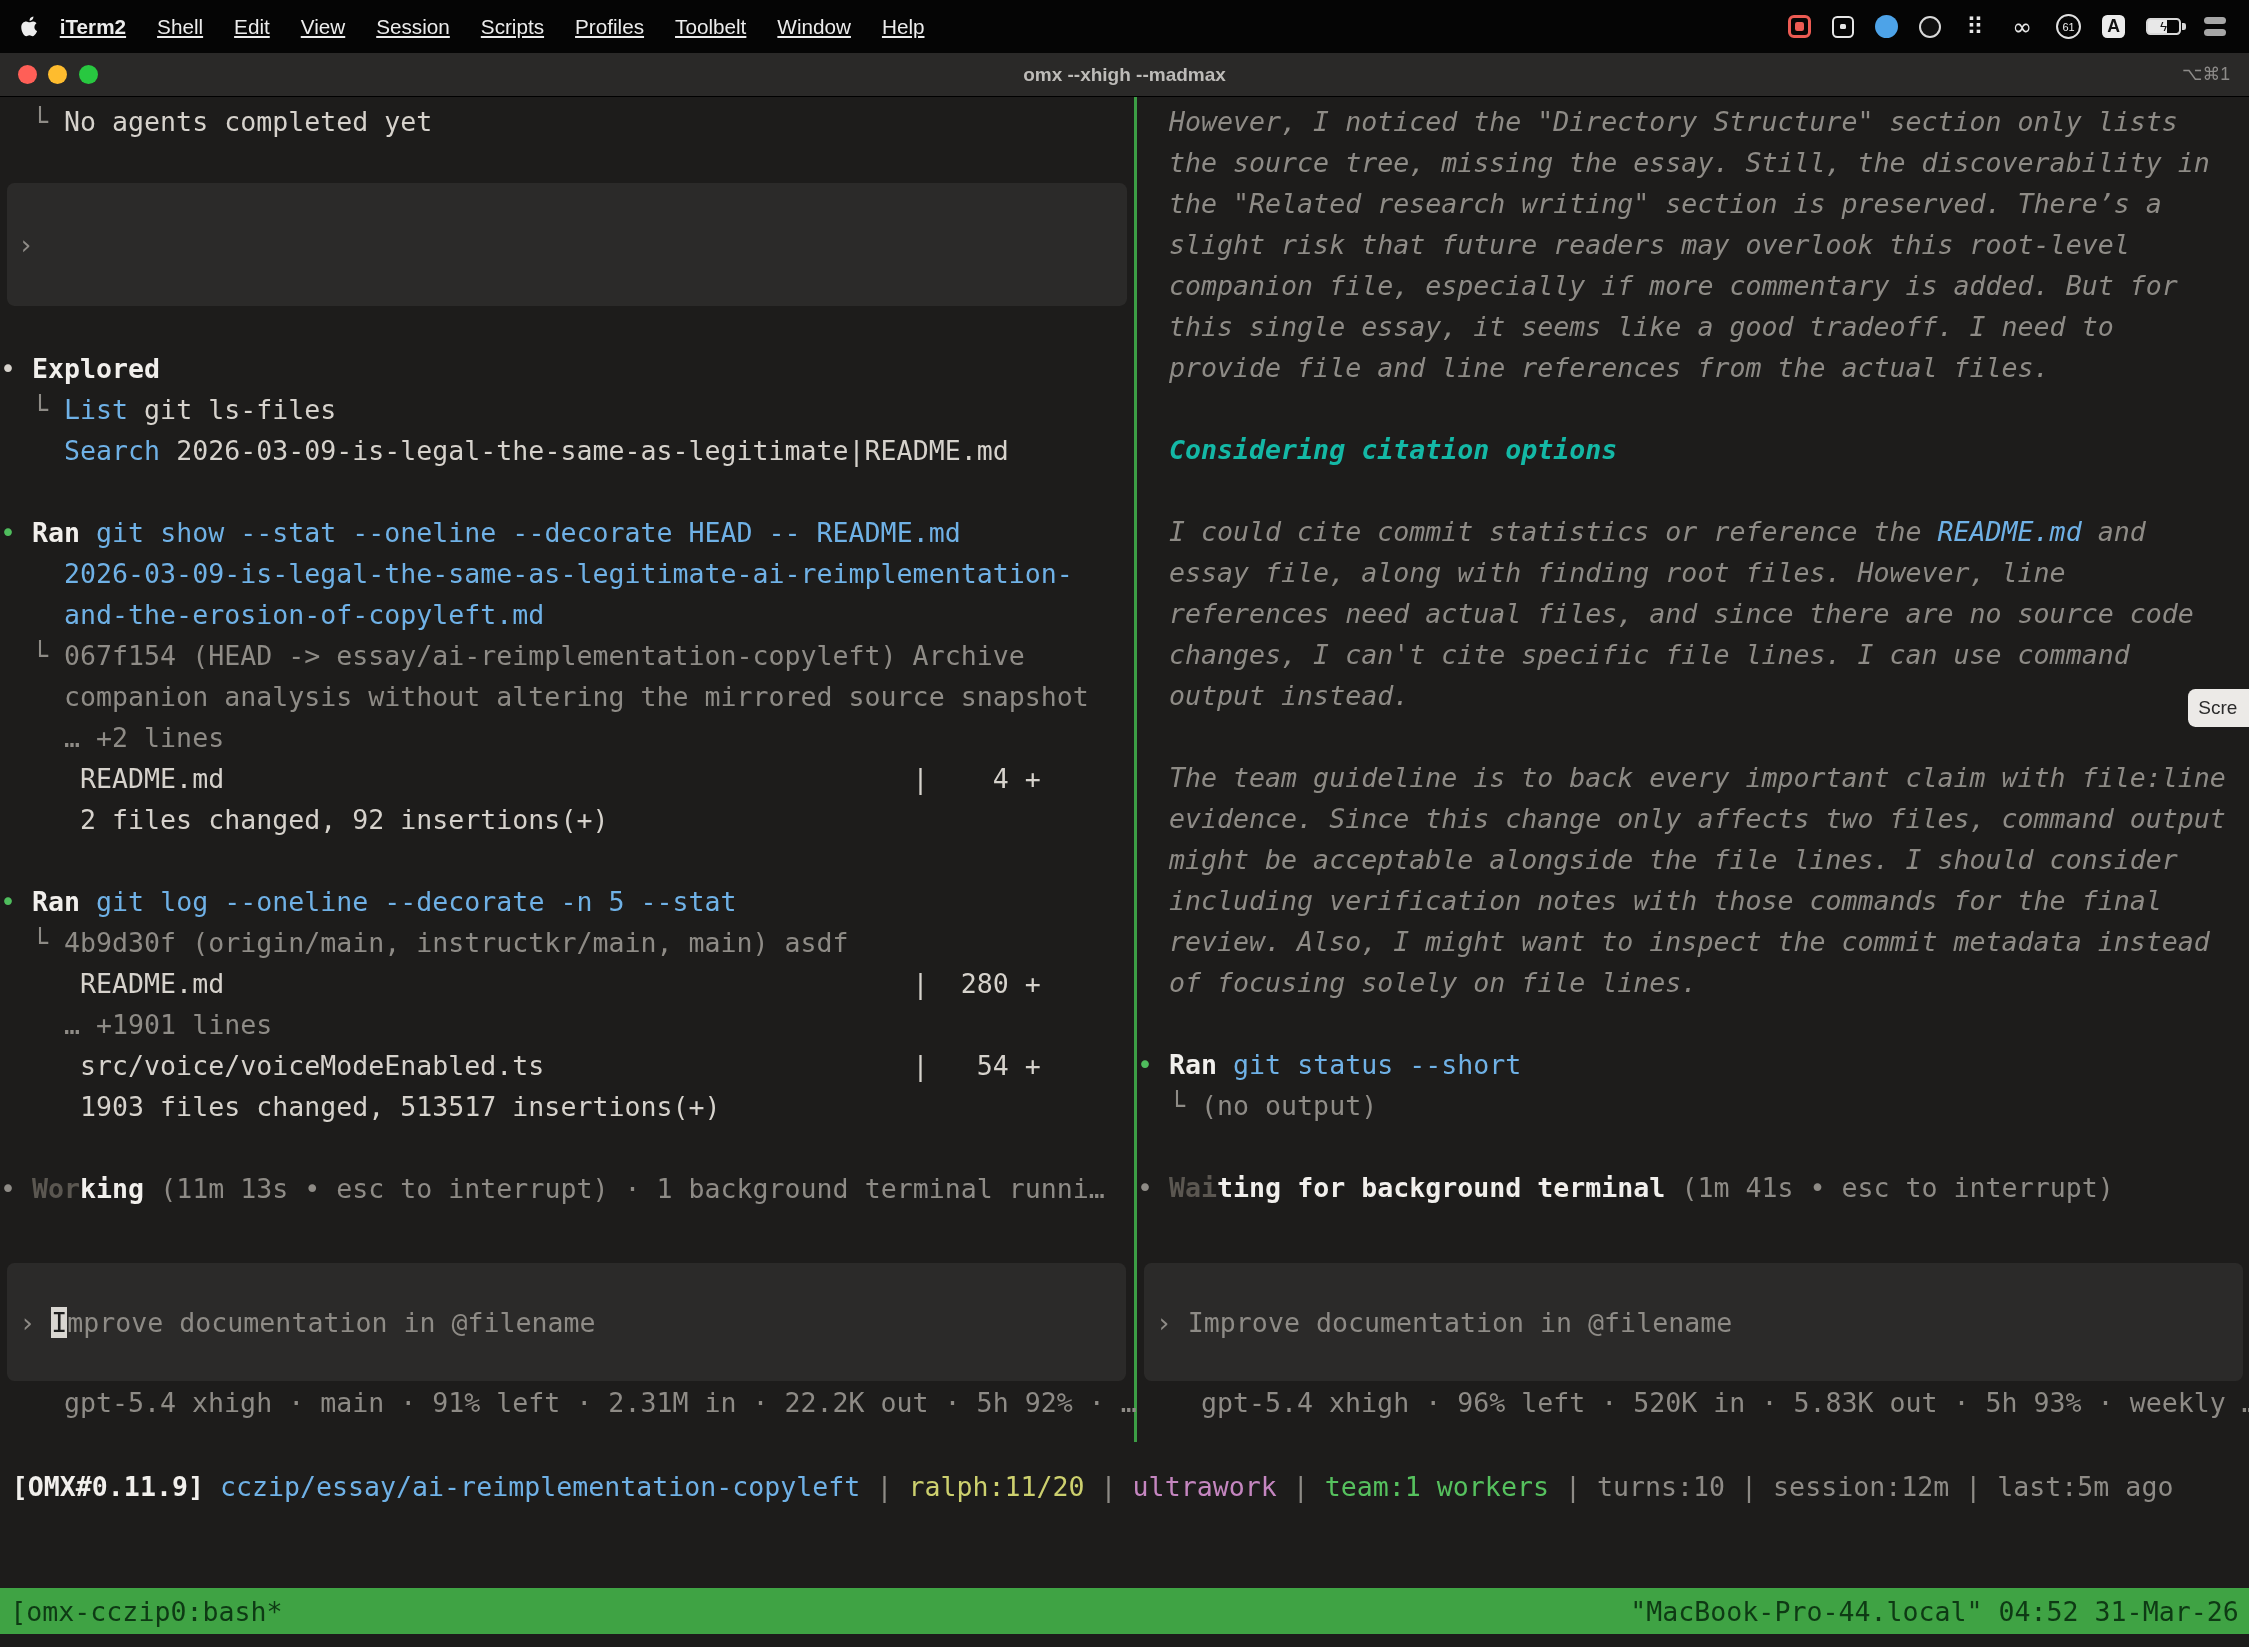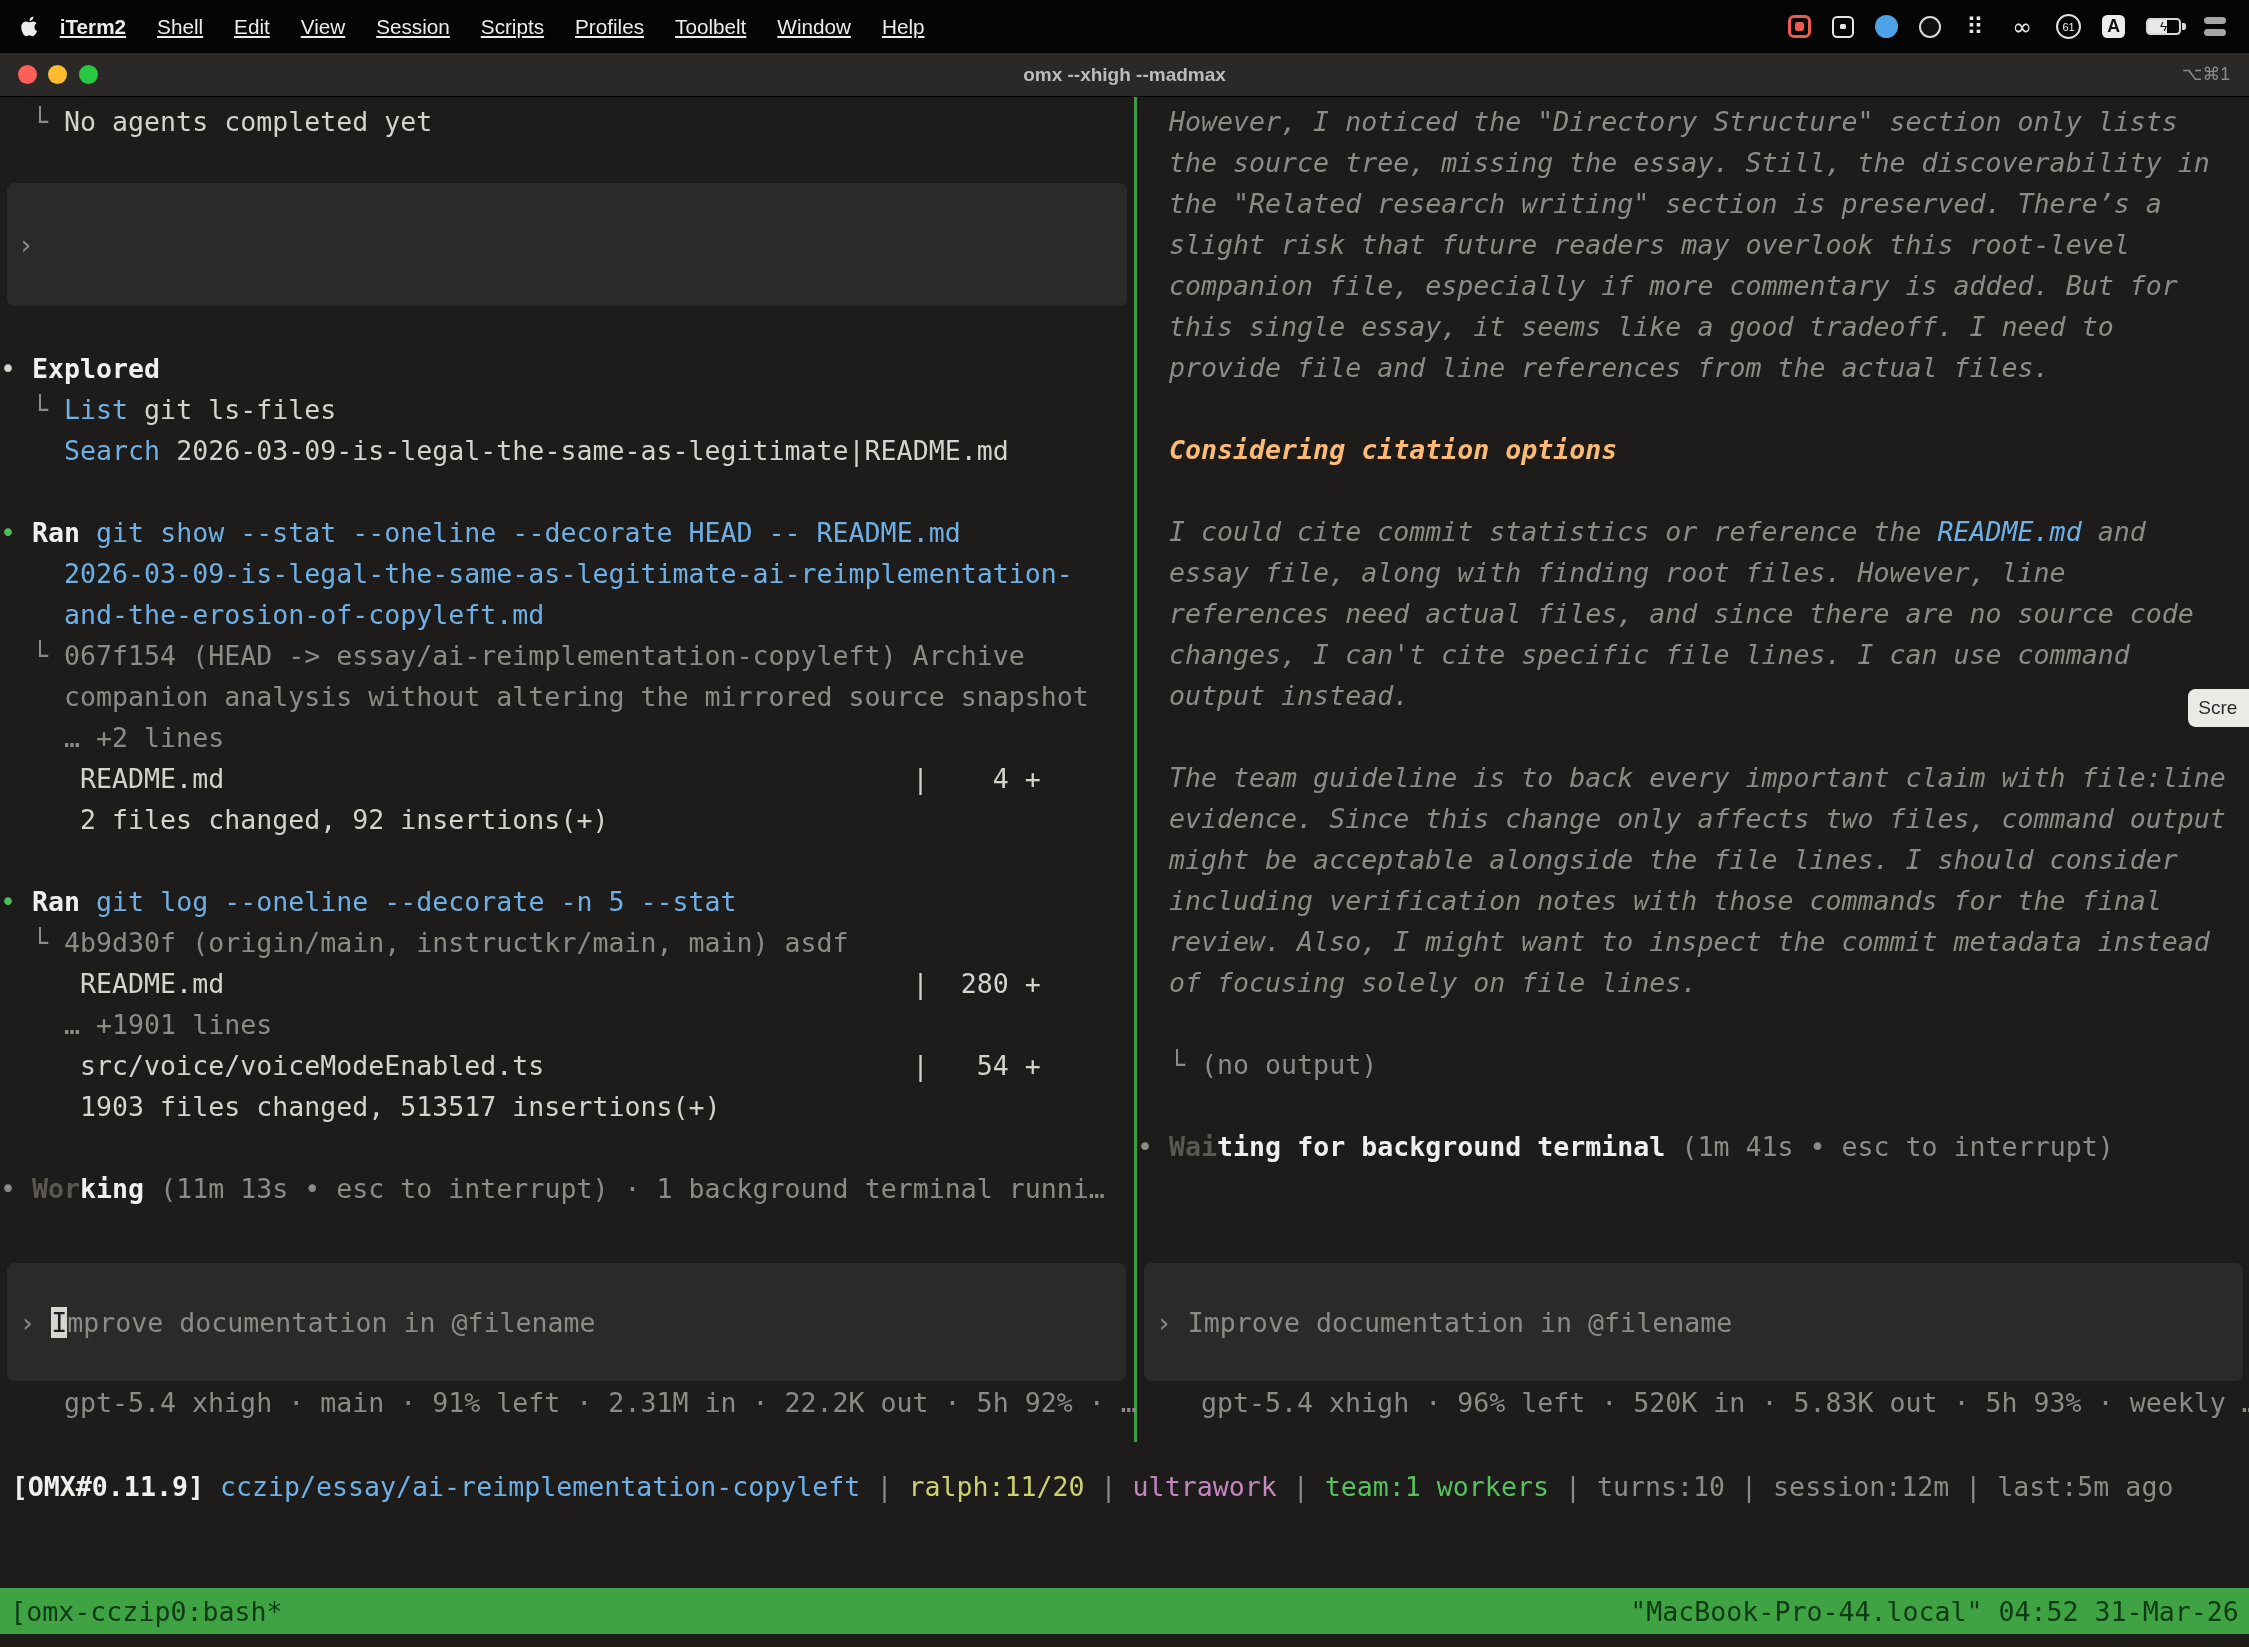--- a/index.html
+++ b/index.html
@@ -71,21 +71,21 @@
   
   .b{color:#f1efec;font-weight:bold;}
   .d{color:var(--dim);}
   .dk{color:var(--dark);font-weight:bold;margin-top:40px;}
   .bl{color:var(--blue);}
   .g{color:var(--green);}
   .y{color:var(--yellow);}
   .m{color:var(--magenta);}
   .g2{color:#56c15e;}
   .i{font-style:italic;}
-  .bi{font-style:italic;font-weight:bold;color:#fdba74;}
+  .bi{font-style:italic;font-weight:bold;color:#14b8a6;}
   .cur{background:var(--cursor);color:#1c1c1c;}
 </style>
 </head>
 <body>
 
 <div class="menubar">
   <span class="apple">
     <svg width="17.7" height="20.7" viewBox="0 0 170 200" aria-hidden="true">
       <path fill="#ededed" d="M150 69c-1 1-21 12-21 37 0 29 25 39 26 39 0 1-4 14-13 27-8 11-17 23-30 23s-16-8-31-8c-14 0-19 8-31 8s-21-11-30-24C10 156 2 132 2 109c0-37 24-57 48-57 13 0 23 9 31 9 7 0 19-9 33-9 5 0 24 0 36 17zM110 35c6-7 10-17 10-27 0-1 0-3-1-4-9 1-21 7-27 14-5 6-10 16-10 26 0 2 0 3 1 3h3c9 0 19-6 24-12z"></path>
     </svg>
@@ -169,20 +169,21 @@
         <div class="tline"><span class="i d">  changes, I can't cite specific file lines. I can use command</span></div>
         <div class="tline"><span class="i d">  output instead.</span></div>
         <div class="tline">&nbsp;</div>
         <div class="tline"><span class="i d">  The team guideline is to back every important claim with file:line</span></div>
         <div class="tline"><span class="i d">  evidence. Since this change only affects two files, command output</span></div>
         <div class="tline"><span class="i d">  might be acceptable alongside the file lines. I should consider</span></div>
         <div class="tline"><span class="i d">  including verification notes with those commands for the final</span></div>
         <div class="tline"><span class="i d">  review. Also, I might want to inspect the commit metadata instead</span></div>
         <div class="tline"><span class="i d">  of focusing solely on file lines.</span></div>
         <div class="tline">&nbsp;</div>
+        <div class="tline"><span class="g">• </span><span class="b">Ran</span><span> </span><span class="bl">git status --short</span></div>
         <div class="tline"><span class="d">  └ </span><span class="d">(no output)</span></div>
         <div class="tline">&nbsp;</div>
         <div class="tline"><span class="d">• </span><span class="dk">Wai</span><span class="b">ting for background terminal</span><span class="d"> (1m 41s • esc to interrupt)</span></div>
       </div>
   </div>
 
   <div class="prompt pl"><span class="d">› </span><span class="cur">I</span><span class="d">mprove documentation in @filename</span></div>
   <div class="prompt pr"><span class="d">› </span><span class="d">Improve documentation in @filename</span></div>
 
   <div class="pane-status ps-left">gpt-5.4 xhigh · main · 91% left · 2.31M in · 22.2K out · 5h 92% · …</div>

